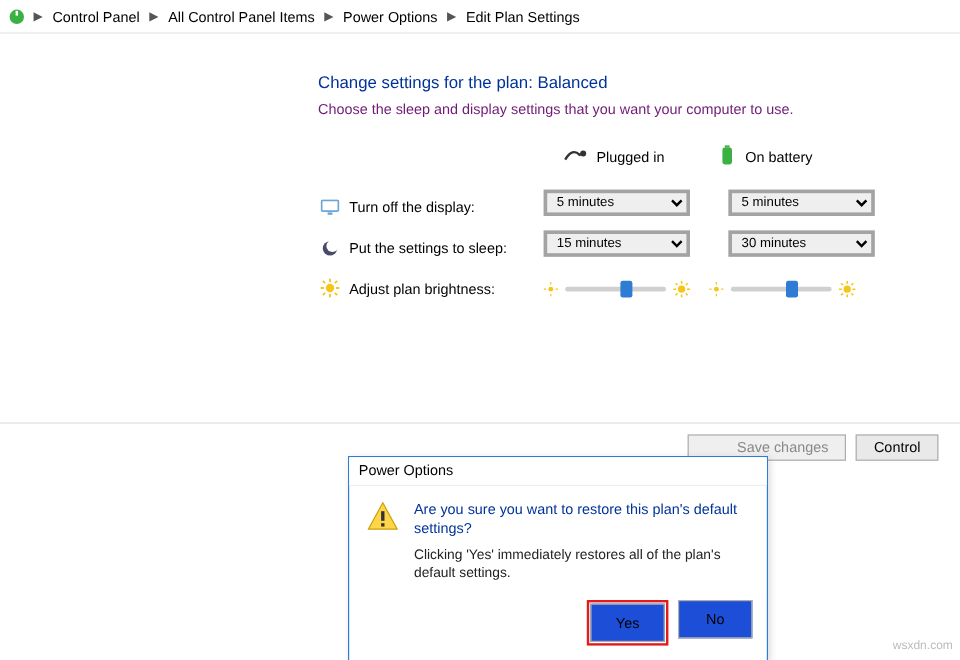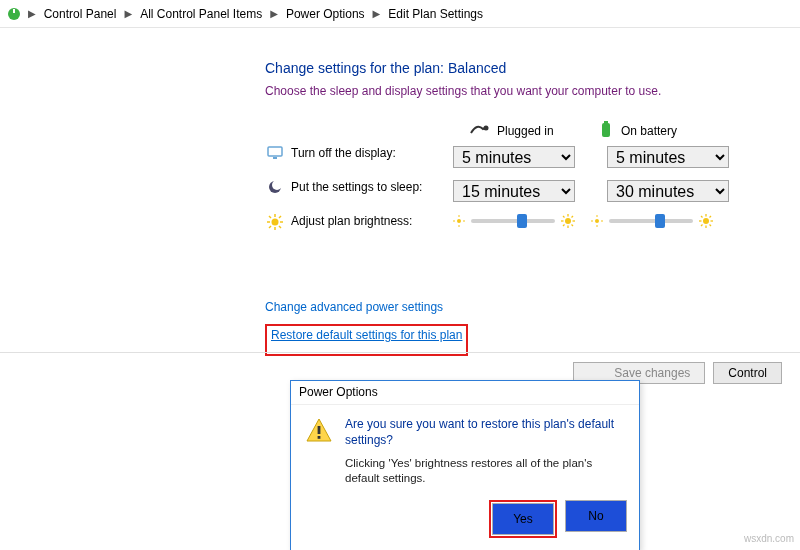--- a/index.html
+++ b/index.html
@@ -5,27 +5,27 @@
   * { box-sizing: border-box; font-family: "Segoe UI", Arial, sans-serif; }
   body { margin: 0; width: 800px; height: 550px; background: #fff; font-size: 12px; color: #000; position: relative; overflow: hidden; }
   .breadcrumb { display: flex; align-items: center; height: 28px; padding-left: 6px; border-bottom: 1px solid #e5e5e5; gap: 4px; }
   .breadcrumb .bc-icon { width: 16px; height: 16px; position: relative; }
   .bc-icon svg { width: 16px; height: 16px; }
   .chev { color: #555; font-size: 10px; margin: 0 2px; }
   .bc-link { color: #000; padding: 2px 2px; }
   .content { padding: 32px 0 0 265px; }
   .heading { color: #003399; font-size: 14px; margin-bottom: 8px; }
   .sub { color: #701a75; margin-bottom: 18px; }
-  .row { display: flex; align-items: flex-start; height: 34px; }
+  .row { display: flex; align-items: flex-end; height: 34px; }
   .row .icon { width: 20px; display: flex; justify-content: center; }
   .row .label { width: 168px; padding-left: 6px; }
   .header-row { display: flex; align-items: center; margin-left: 194px; height: 30px; }
   .col-head { width: 130px; display: flex; align-items: center; gap: 8px; }
   .col-head.second { width: 130px; margin-left: 10px; }
-  select.dd { width: 122px; height: 22px; font-size: 16px; border: 1px solid #a3a3a3; background: #efefef; padding-left: 4px; }
+  select.dd { width: 122px; height: 22px; font-size: 11px; border: 3px solid #a3a3a3; background: #efefef; padding-left: 4px; }
   select.dd + select.dd, .dd.gap { margin-left: 16px; }
   .dds { display: flex; gap: 16px; }
   .slider-box { display: flex; align-items: center; gap: 6px; width: 122px; }
   .sun-sm, .sun-lg { color: #e6b800; }
   .sun-sm svg, .sun-lg svg { width: 12px; height: 12px; display: block; }
   .sun-lg svg { width: 14px; height: 14px; }
   .slider { flex: 1; height: 4px; background: #d0d0d0; position: relative; border-radius: 2px; }
   .slider .thumb { position: absolute; top: -5px; width: 10px; height: 14px; background: #2e7cd6; border-radius: 2px; }
   .links { margin-top: 52px; }
   .link { color: #0066cc; display: inline-block; margin-bottom: 10px; cursor: pointer; }
@@ -196,47 +196,41 @@
                 <line x1="10.5" y1="10.5" x2="12" y2="12"></line>
                 <line x1="10.5" y1="3.5" x2="12" y2="2"></line>
                 <line x1="2" y1="12" x2="3.5" y2="10.5"></line>
               </g>
             </svg>
           </span>
       </div>
     </div>
   </div>
 
-  <div class="links">
-    <div><span class="link">Change advanced power settings</span></div>
-    <div class="restore-box">
-      <span class="link underl">Restore default settings for this plan</span>
-    </div>
-  </div>
 </div>
 
 <div class="divider"></div>
 <div class="footer-btns">
   <button class="btn" disabled="">Save changes</button>
   <button class="btn">Control</button>
 </div>
 
 <div class="dialog">
   <div class="titlebar">Power Options</div>
   <div class="body">
     <div class="warn-icon">
       <svg width="28" height="28" viewBox="0 0 28 28">
           <polygon points="14,2 26,24 2,24" fill="#ffd54a" stroke="#c9a20b"></polygon>
           <rect x="12.6" y="9" width="2.8" height="8" fill="#333"></rect>
           <rect x="12.6" y="19" width="2.8" height="2.8" fill="#333"></rect>
         </svg>
     </div>
     <div>
       <div class="msg">Are you sure you want to restore this plan's default settings?</div>
-      <div class="desc">Clicking 'Yes' brightness restores all of the plan's default settings.</div>
+      <div class="desc">Clicking 'Yes' immediately restores all of the plan's default settings.</div>
     </div>
   </div>
   <div class="dbtns">
     <span class="yes-box">
       <button class="dbtn">Yes</button>
     </span>
     <button class="dbtn">No</button>
   </div>
 </div>
 

